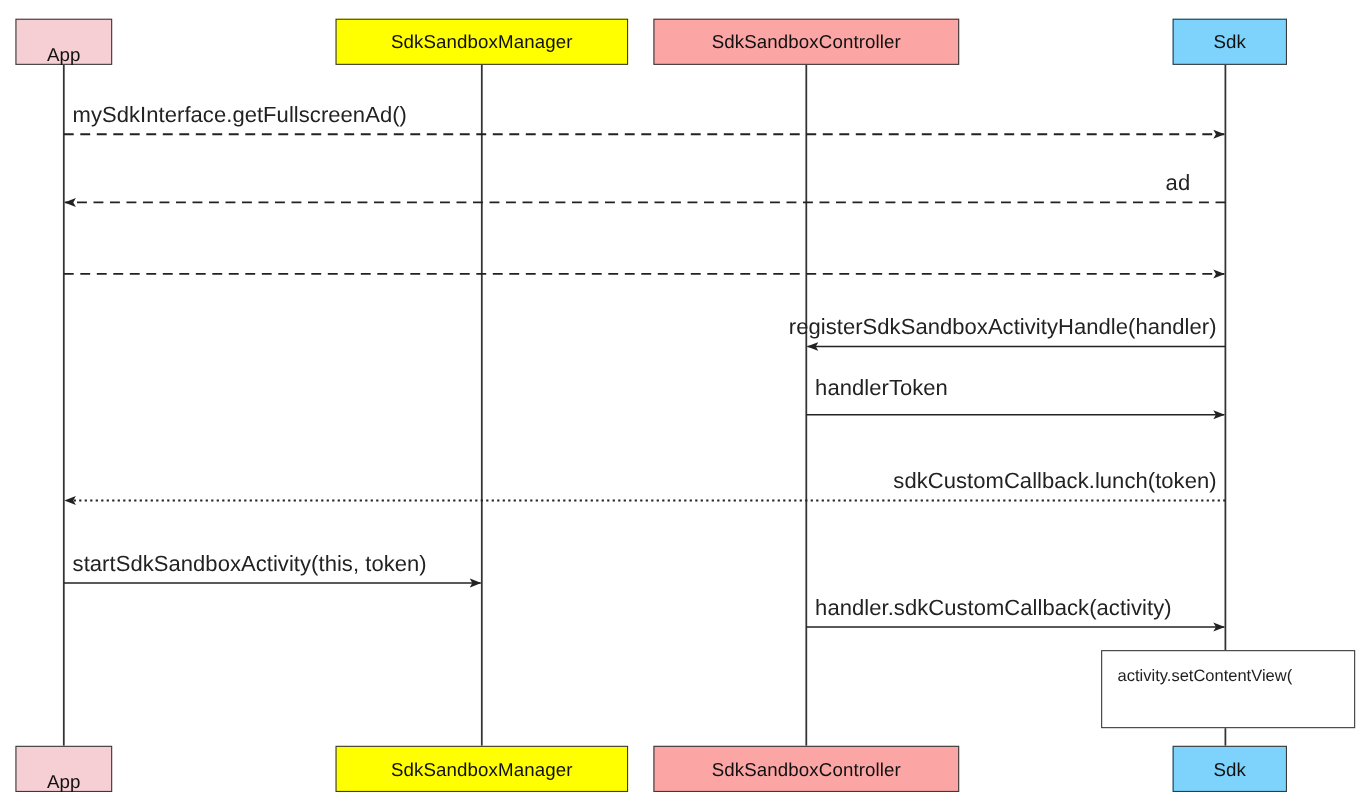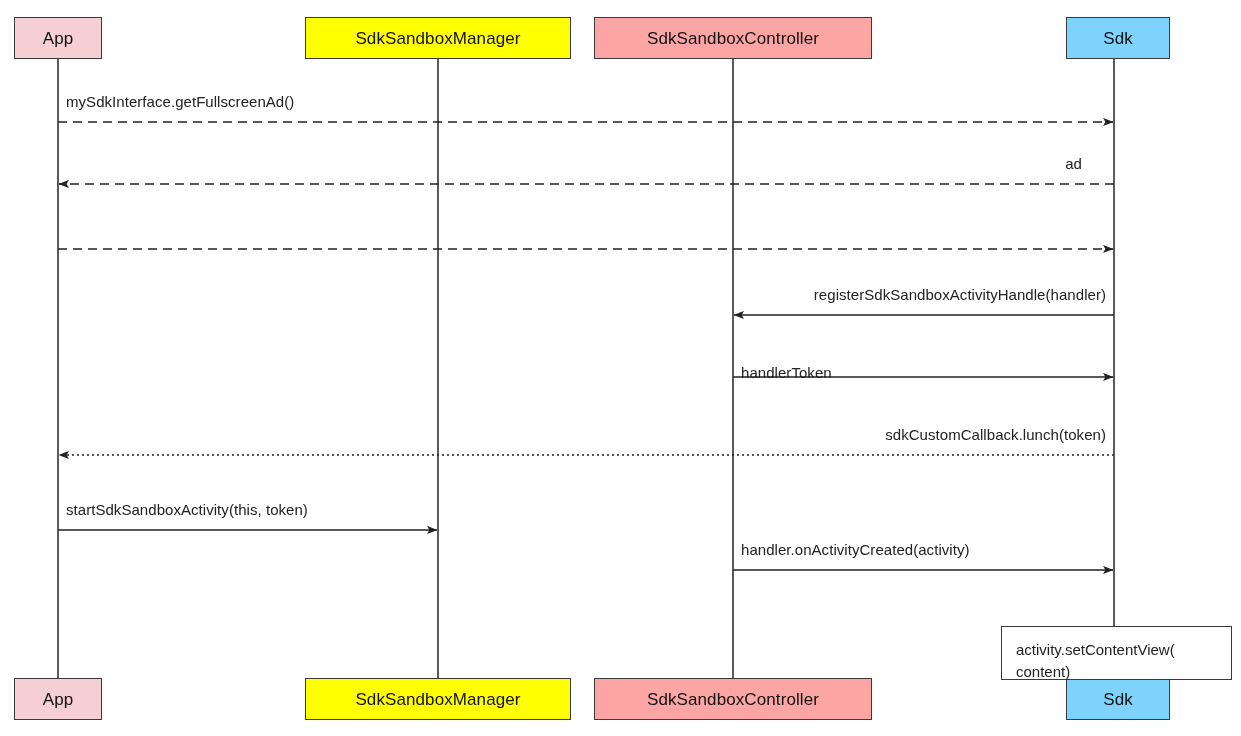--- a/index.html
+++ b/index.html
@@ -30,28 +30,28 @@
     border: 1.6px solid #3a3a3a;
     display: flex;
     align-items: center;
     justify-content: center;
     font-size: 17px;
     color: #111111;
     line-height: 1;
     letter-spacing: 0.1px;
     white-space: nowrap;
   }
-  .participant-box.kind-app { background: #f5cfd3; }
+  .participant-box.kind-app { background: #f5cfd3; align-items: flex-end; }
   .participant-box.kind-manager { background: #ffff00; }
   .participant-box.kind-controller { background: #fca5a5; }
   .participant-box.kind-sdk { background: #7dd3fc; }
 
   .msg-label {
     position: absolute;
-    font-size: 15px;
+    font-size: 20px;
     color: #222222;
     line-height: 1.22;
     white-space: nowrap;
     letter-spacing: 0.05px;
   }
   .msg-label.align-left { text-align: left; }
   .msg-label.align-right { text-align: right; transform: translateX(-100%); }
 
   .note-box {
     position: absolute;
@@ -118,23 +118,22 @@
   <div class="participant-box kind-controller" id="pbox-bot-2" style="left: 594px; top: 678px; width: 278px; height: 42px;">
     <span>SdkSandboxController</span>
   </div>
   <div class="participant-box kind-sdk" id="pbox-bot-3" style="left: 1066px; top: 678px; width: 104px; height: 42px;">
     <span>Sdk</span>
   </div>
 
   <div class="msg-label align-left" id="mlabel-0" style="left: 66px; top: 93px;">mySdkInterface.getFullscreenAd()</div>
   <div class="msg-label align-right" id="mlabel-1" style="left: 1082px; top: 155px;">ad</div>
   <div class="msg-label align-right" id="mlabel-3" style="left: 1106px; top: 286px; text-align: right;">registerSdkSandboxActivityHandle(handler)</div>
-  <div class="msg-label align-left" id="mlabel-4" style="left: 741px; top: 364px;">handlerToken</div>
+  <div class="msg-label align-left" id="mlabel-4" style="left: 741px; top: 341px;">handlerToken</div>
   <div class="msg-label align-right" id="mlabel-5" style="left: 1106px; top: 426px;">sdkCustomCallback.lunch(token)</div>
   <div class="msg-label align-left" id="mlabel-6" style="left: 66px; top: 501px;">startSdkSandboxActivity(this, token)</div>
-  <div class="msg-label align-left" id="mlabel-7" style="left: 741px; top: 541px;">handler.onActivityCreated(activity)</div>
+  <div class="msg-label align-left" id="mlabel-7" style="left: 741px; top: 541px;">handler.sdkCustomCallback(activity)</div>
 
-  <div class="note-box" id="note-0" style="left: 1001px; top: 626px; width: 231px; height: 54px;">
+  <div class="note-box" id="note-0" style="left: 1001px; top: 591px; width: 231px; height: 71px;">
     <div>activity.setContentView(</div>
-    <div>content)</div>
   </div>
 
 </div>
 
 </body></html>

